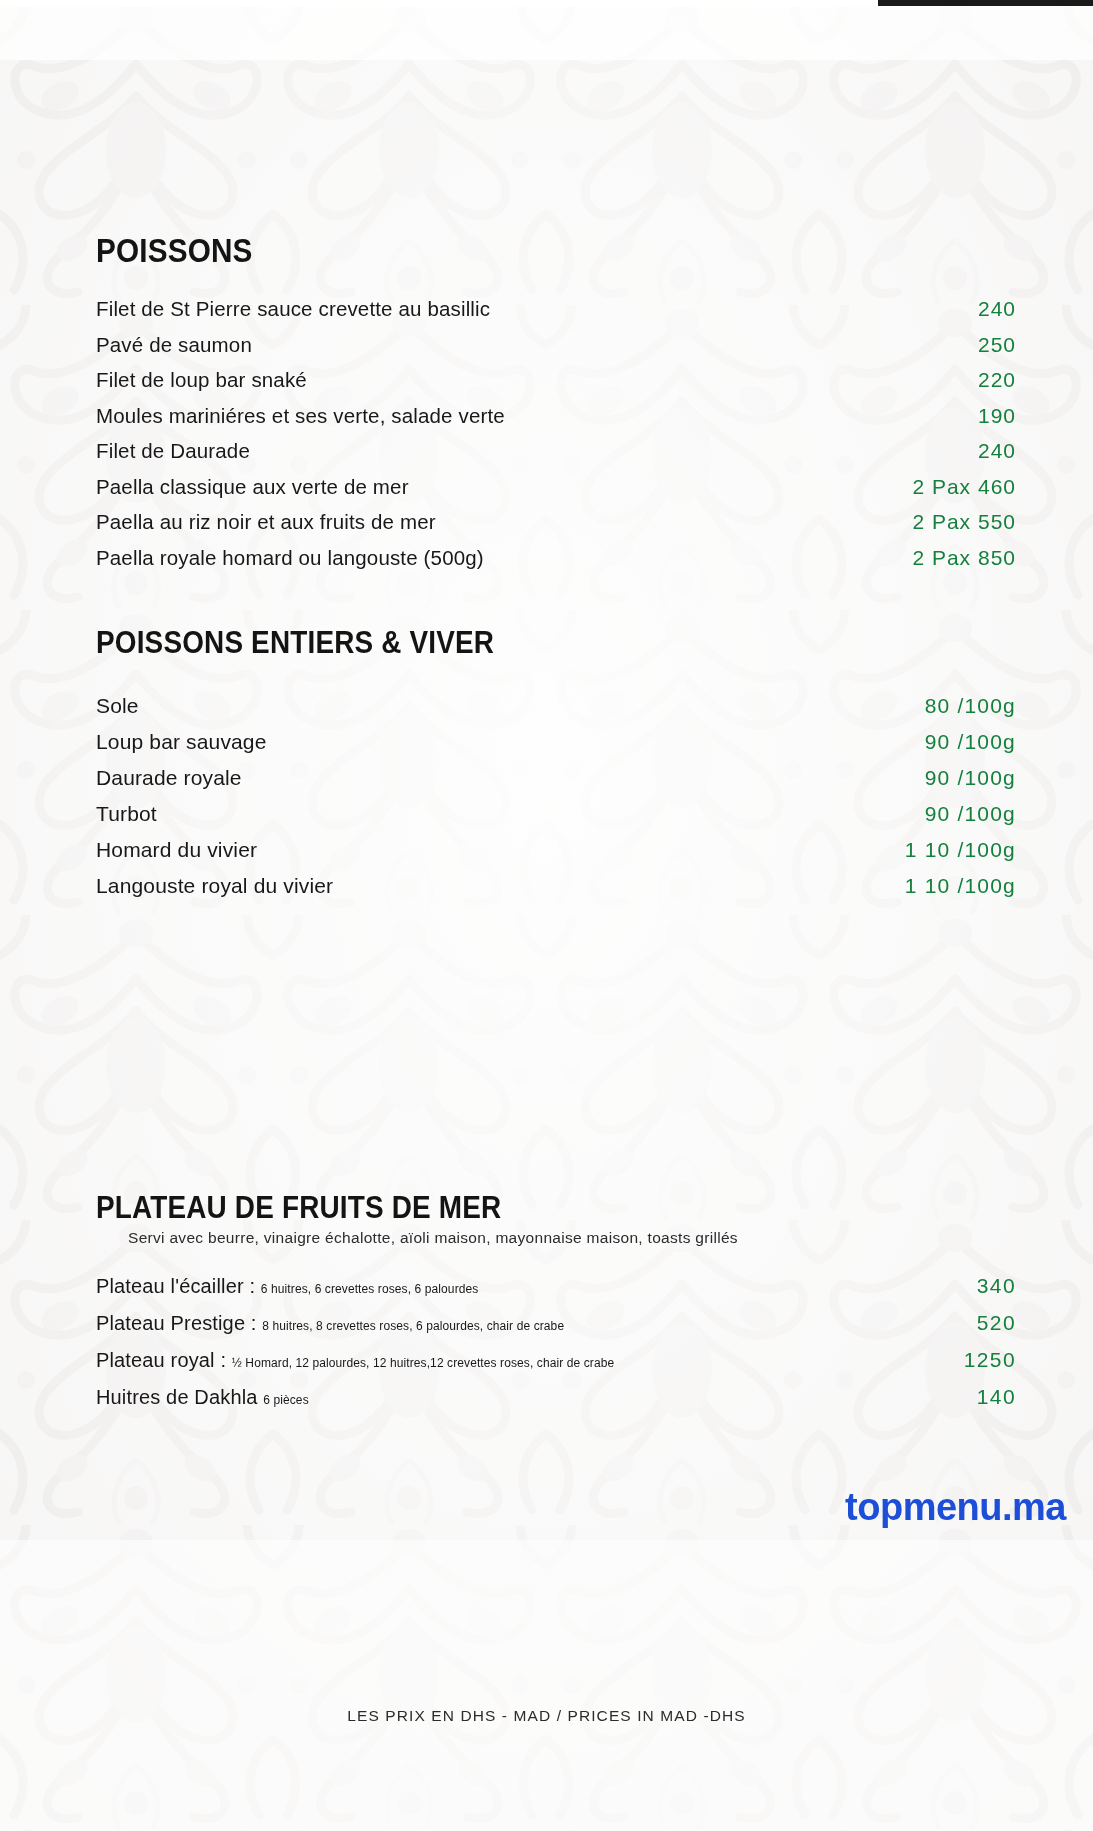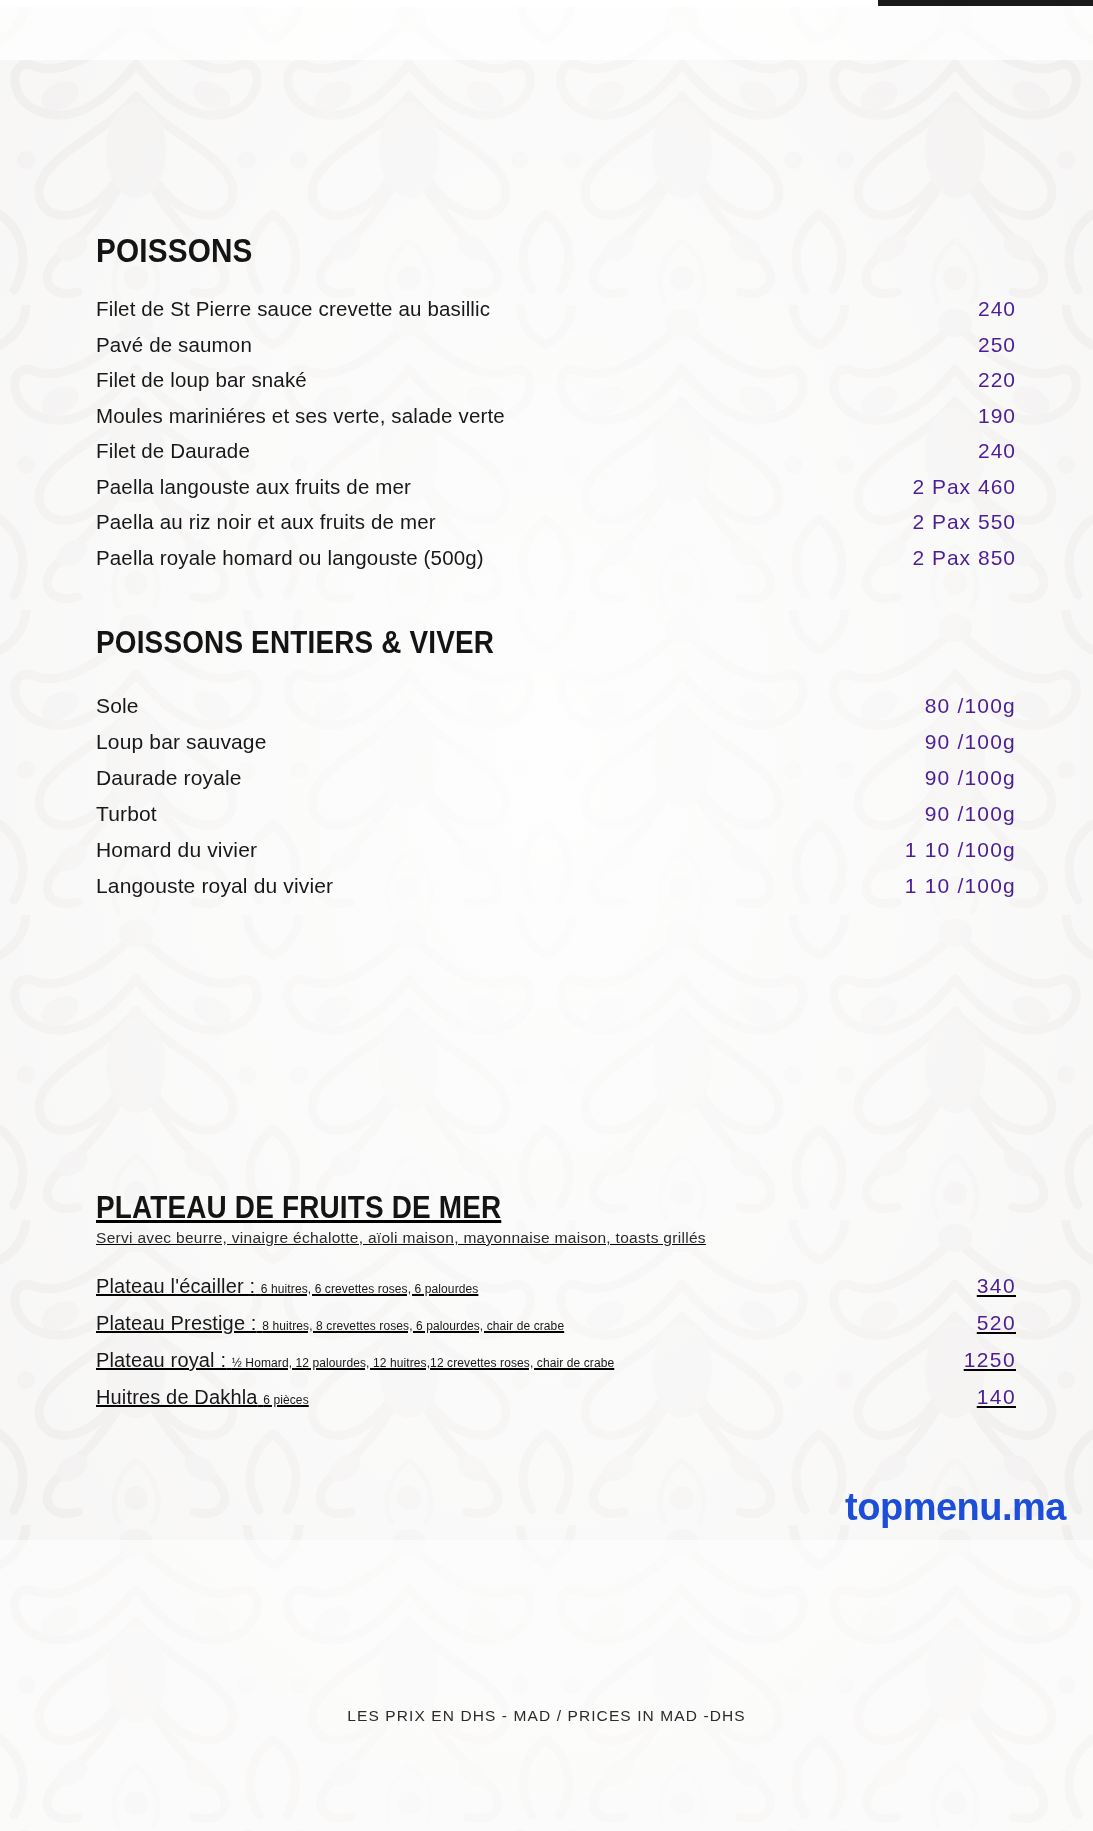--- a/index.html
+++ b/index.html
@@ -72,20 +72,21 @@
   .sec-title.t1 { font-size: 33px; }
   .sec-title.t2 { font-size: 31px; }
   .sec-title.t3 { font-size: 31px; }
 
   .sec-sub {
     font-size: 15.5px;
     color: #2b2b2b;
     letter-spacing: 0.3px;
     margin-top: 3px;
     font-family: "Liberation Sans", sans-serif;
+    margin-left: 32px;
   }
 
   .rows { margin-top: 0; }
 
   .row {
     display: flex;
     align-items: baseline;
     justify-content: space-between;
     width: 100%;
   }
@@ -96,21 +97,21 @@
     letter-spacing: 0.15px;
     white-space: nowrap;
     font-family: "Liberation Sans", sans-serif;
   }
   .row .nm .desc {
     font-size: 12px;
     letter-spacing: 0.1px;
   }
   .row .pr {
     font-size: 21px;
-    color: #4c1d95;
+    color: #15803d;
     white-space: nowrap;
     letter-spacing: 1px;
     font-family: "Liberation Sans", sans-serif;
     text-align: right;
   }
 
   
   #sec-poissons .row { height: 35.5px; }
   #sec-entiers  .row { height: 36px; }
   #sec-entiers  .row .nm { font-size: 21px; text-align: right; }
@@ -213,21 +214,21 @@
         </div>
         <div class="row">
           <span class="nm">Moules mariniéres et ses verte, salade verte</span>
           <span class="pr">190</span>
         </div>
         <div class="row">
           <span class="nm">Filet de Daurade</span>
           <span class="pr">240</span>
         </div>
         <div class="row">
-          <span class="nm">Paella langouste aux fruits de mer</span>
+          <span class="nm">Paella classique aux verte de mer</span>
           <span class="pr">2 Pax 460</span>
         </div>
         <div class="row">
           <span class="nm">Paella au riz noir et aux fruits de mer</span>
           <span class="pr">2 Pax 550</span>
         </div>
         <div class="row">
           <span class="nm">Paella royale homard ou langouste (500g)</span>
           <span class="pr">2 Pax 850</span>
         </div>
@@ -260,21 +261,21 @@
           <span class="pr">1 10 /100g</span>
         </div>
         <div class="row">
           <span class="nm">Langouste royal du vivier</span>
           <span class="pr">1 10 /100g</span>
         </div>
 
       </div>
     </div>
 
-    <div class="section" id="sec-plateau" style="top:1190px;text-decoration:underline;">
+    <div class="section" id="sec-plateau" style="top:1190px;">
       <div class="sec-title t3">PLATEAU DE FRUITS DE MER</div>
       <div class="sec-sub">Servi avec beurre, vinaigre échalotte, aïoli maison, mayonnaise maison, toasts grillés</div>
 
       <div class="rows" style="margin-top:27px;">
 
         <div class="row">
           <span class="nm"><span>Plateau l'écailler :</span> <span class="desc">6 huitres, 6 crevettes roses, 6 palourdes</span></span>
           <span class="pr">340</span>
         </div>
         <div class="row">

